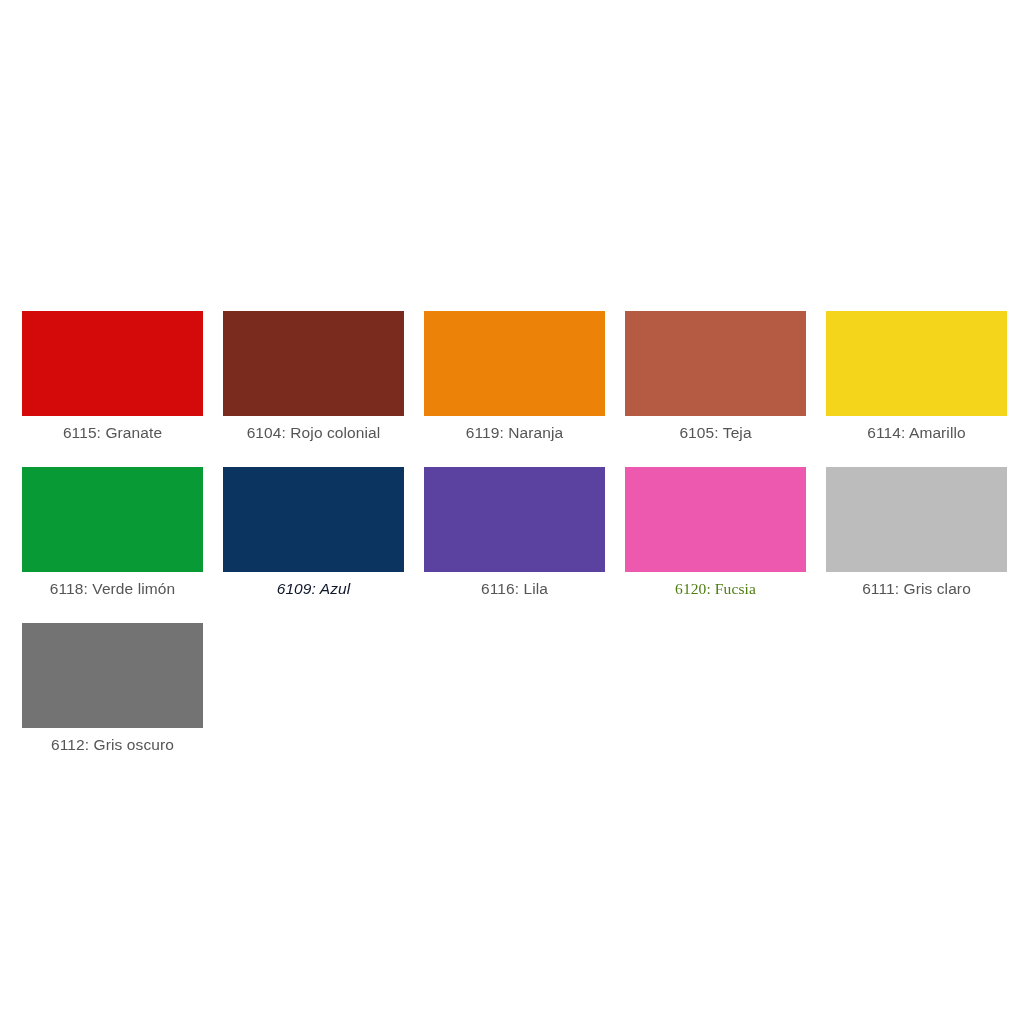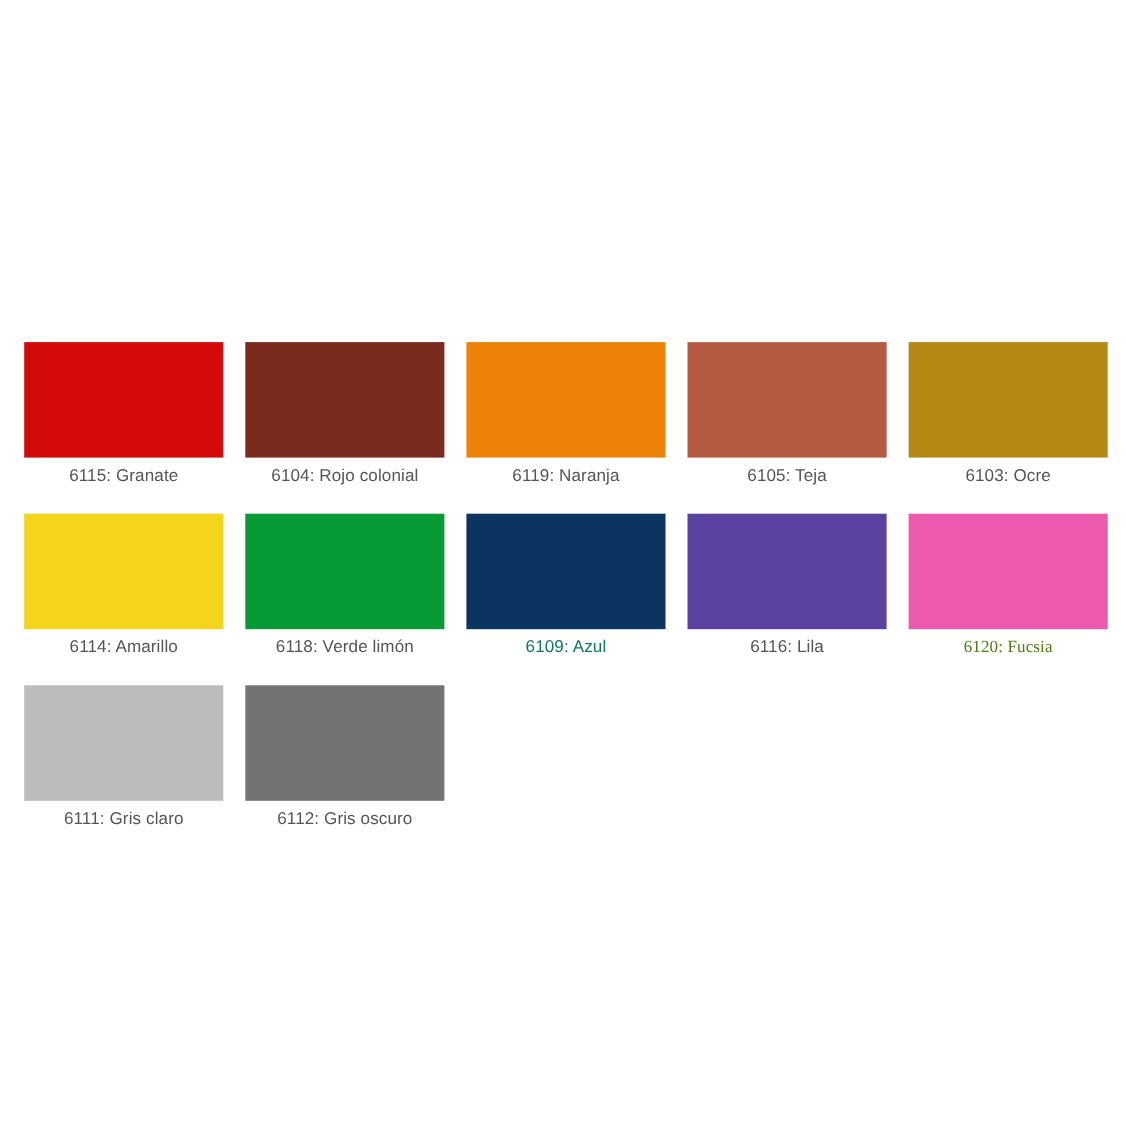--- a/index.html
+++ b/index.html
@@ -81,39 +81,35 @@
     <div class="swatch-cell">
       <span class="swatch-chip" style="background-color: rgb(236, 130, 7);"></span>
       <span class="swatch-label" style="color: rgb(85, 85, 85);">6119: Naranja</span>
     </div>
 
     <div class="swatch-cell">
       <span class="swatch-chip" style="background-color: rgb(181, 91, 67);"></span>
       <span class="swatch-label" style="color: rgb(85, 85, 85);">6105: Teja</span>
     </div>
 
-    <div class="swatch-cell">
-      <span class="swatch-chip" style="background-color: rgb(181, 136, 19);"></span>
-      <span class="swatch-label" style="color: rgb(85, 85, 85);">6103: Ocre</span>
-    </div>
 
     <div class="swatch-cell">
       <span class="swatch-chip" style="background-color: rgb(244, 213, 28);"></span>
       <span class="swatch-label" style="color: rgb(85, 85, 85);">6114: Amarillo</span>
     </div>
 
 
     <div class="swatch-cell">
       <span class="swatch-chip" style="background-color: rgb(8, 155, 53);"></span>
       <span class="swatch-label" style="color: rgb(85, 85, 85);">6118: Verde limón</span>
     </div>
 
     <div class="swatch-cell">
       <span class="swatch-chip" style="background-color: rgb(12, 52, 96);"></span>
-      <span class="swatch-label" style="color: #0f766e;">6109: Azul</span>
+      <span class="swatch-label" style="color: #0f172a; font-style: italic;">6109: Azul</span>
     </div>
 
     <div class="swatch-cell">
       <span class="swatch-chip" style="background-color: rgb(92, 66, 160);"></span>
       <span class="swatch-label" style="color: rgb(85, 85, 85);">6116: Lila</span>
     </div>
 
     <div class="swatch-cell">
       <span class="swatch-chip" style="background-color: rgb(238, 89, 176);"></span>
       <span class="swatch-label" style="color: #4d7c0f; font-family: Liberation Serif, serif;">6120: Fucsia</span>

